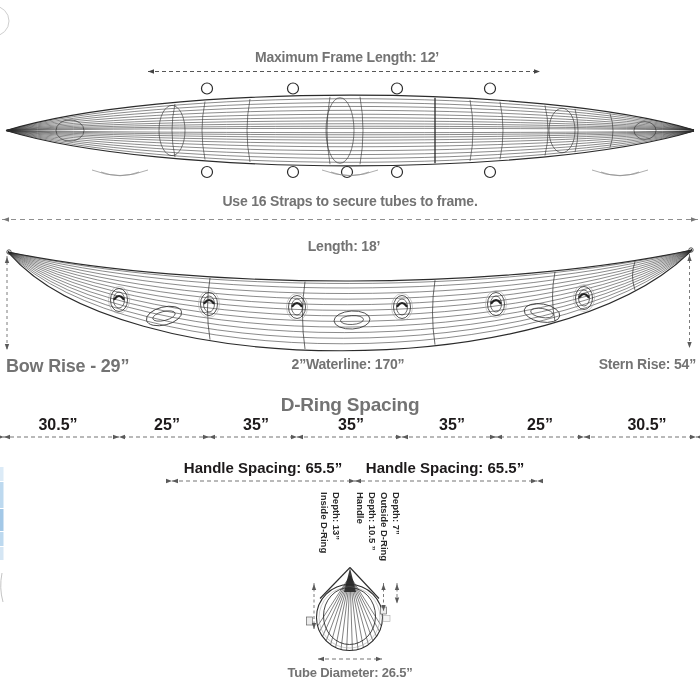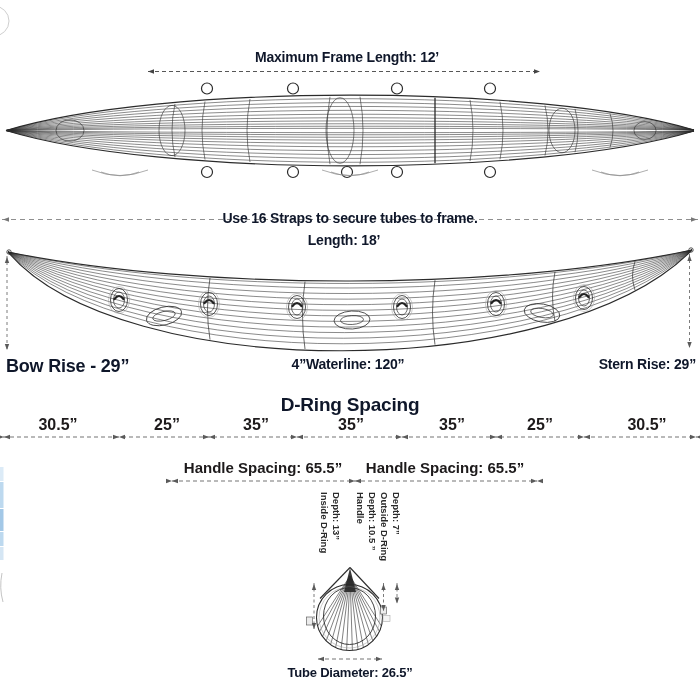--- a/index.html
+++ b/index.html
@@ -1,26 +1,26 @@
 <!DOCTYPE html>
 <html><head>
 <meta charset="utf-8">
 <style>
   html,body{margin:0;padding:0;background:#ffffff;}
   .canvas{
     position:relative;width:700px;height:700px;background:#ffffff;overflow:hidden;
     font-family:"Liberation Sans", sans-serif;color:#1d1a1b;
   }
   svg{position:absolute;left:0;top:0;}
-  .lbl{position:absolute;white-space:nowrap;color:#0f172a;font-weight:600;letter-spacing:-0.2px;}
+  .lbl{position:absolute;white-space:nowrap;color:#737373;font-weight:600;letter-spacing:-0.2px;}
   .big{font-size:14px;}
   .ctr{transform:translateX(-50%);}
   .frame-len{left:347px;top:49px;}
-  .straps{left:350px;top:193px;margin-top:17px;}
-  .len18{left:344px;top:232px;}
+  .straps{left:350px;top:193px;}
+  .len18{left:344px;top:238px;}
   .bowrise{left:6px;top:356px;font-size:18px;}
   .waterline{left:348px;top:356px;}
   .sternrise{right:4px;top:356px;font-size:14px;}
   .drtitle{left:350px;top:394px;font-size:19px;}
   .spval{position:absolute;top:416px;font-size:16px;font-weight:600;transform:translateX(-50%);}
   .v0{left:58px;} .v1{left:167px;} .v2{left:256px;} .v3{left:351px;}
   .v4{left:452px;} .v5{left:540px;} .v6{left:647px;}
   .hs{position:absolute;top:459px;font-size:15px;font-weight:600;transform:translateX(-50%);}
   .hs1{left:263px;} .hs2{left:445px;}
   .vlab{
@@ -238,22 +238,22 @@
         <line x1="318" y1="659" x2="382" y2="659" stroke="#5a5a5a" stroke-width="0.85" stroke-dasharray="4 3"></line>
         <polygon points="318,659 324,656.8 324,661.2" fill="#5a5a5a"></polygon>
         <polygon points="382,659 376,656.8 376,661.2" fill="#5a5a5a"></polygon>
       </g>
   </svg>
 
   <div class="lbl big ctr frame-len">Maximum Frame Length: 12’</div>
   <div class="lbl big ctr straps">Use 16 Straps to secure tubes to frame.</div>
   <div class="lbl big ctr len18">Length: 18’</div>
   <div class="lbl bowrise">Bow Rise - 29”</div>
-  <div class="lbl big ctr waterline">4”Waterline: 120”</div>
-  <div class="lbl sternrise">Stern Rise: 29”</div>
+  <div class="lbl big ctr waterline">2”Waterline: 170”</div>
+  <div class="lbl sternrise">Stern Rise: 54”</div>
 
   <div class="lbl ctr drtitle">D-Ring Spacing</div>
   <div class="spval v0">30.5”</div>
   <div class="spval v1">25”</div>
   <div class="spval v2">35”</div>
   <div class="spval v3">35”</div>
   <div class="spval v4">35”</div>
   <div class="spval v5">25”</div>
   <div class="spval v6">30.5”</div>
 

